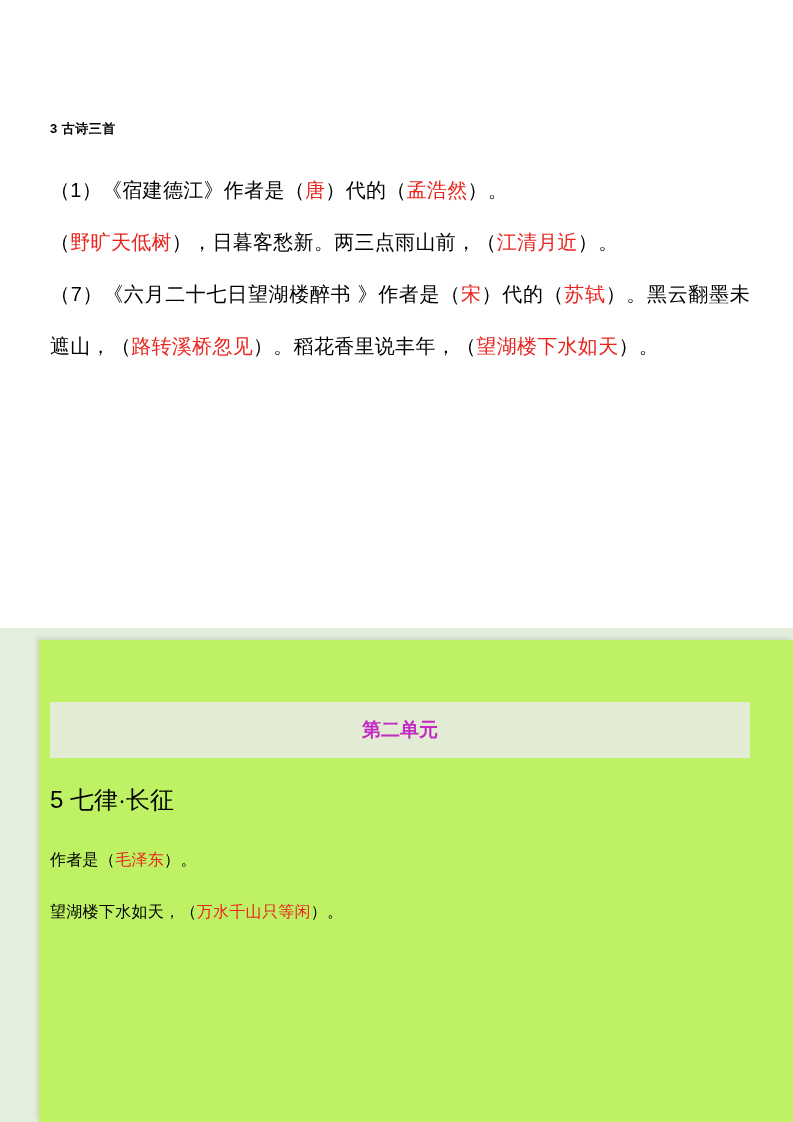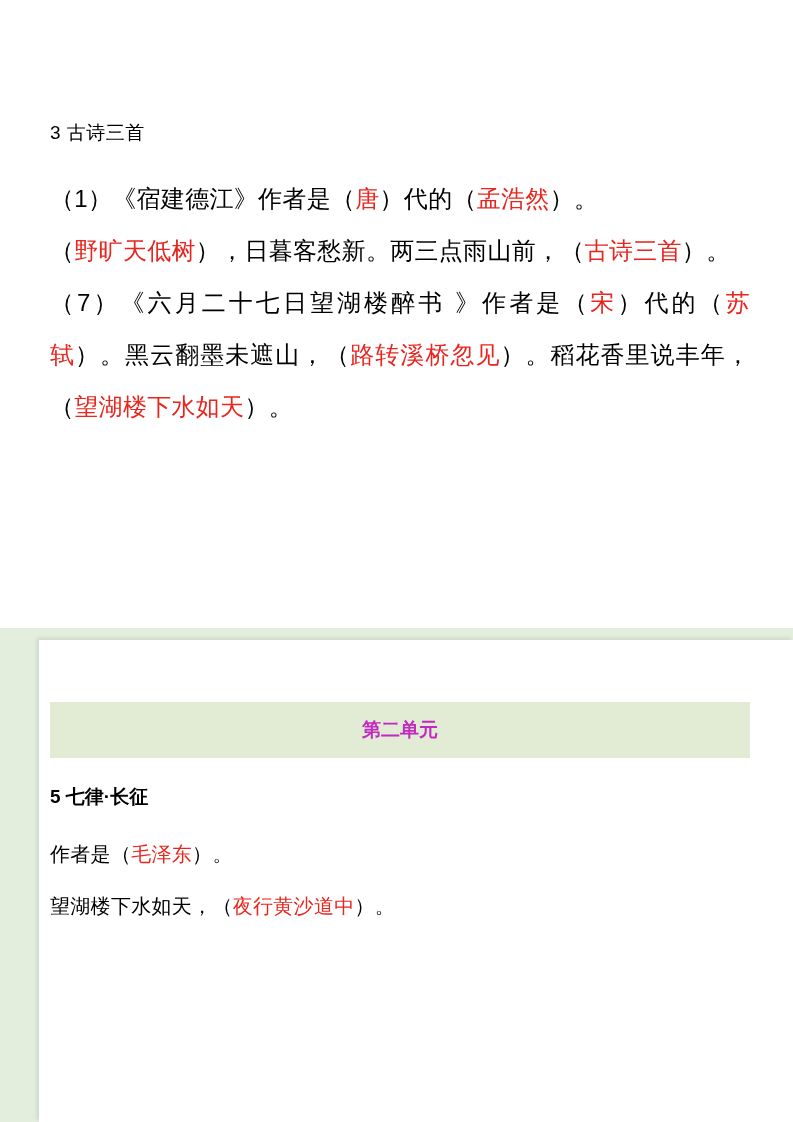--- a/index.html
+++ b/index.html
@@ -23,29 +23,29 @@
   }
 
   .content {
     position: absolute;
     left: 50px;
     top: 120px;
     width: 700px;
   }
 
   .doc-title {
-    font-size: 19px;
-    font-weight: normal;
+    font-size: 13px;
+    font-weight: bold;
     letter-spacing: 0.5px;
     margin: 0 0 26px 0;
     line-height: 1.4;
   }
 
   .para {
-    font-size: 24px;
+    font-size: 20px;
     line-height: 52px;
     margin: 0;
     letter-spacing: 0.3px;
     text-align: justify;
   }
 
   .ans {
     color: #e8251e;
   }
 
@@ -57,21 +57,21 @@
     width: 793px;
     height: 494px;
     background: #e4eedc;
   }
   .overlay-inner {
     position: absolute;
     left: 39px;
     top: 12px;
     right: 0px;
     bottom: 0px;
-    background: #ffffff;
+    background: #bef264;
     box-shadow: -2px -2px 4px rgba(0,0,0,0.10);
   }
 
   .lower-content {
     position: absolute;
     left: 11px;
     top: 0px;
     width: 710px;
   }
 
@@ -84,54 +84,54 @@
     align-items: center;
     justify-content: center;
   }
   .unit-banner span {
     color: #c32ac3;
     font-size: 19px;
     font-weight: bold;
   }
 
   .sec-title {
-    font-size: 19px;
-    font-weight: bold;
+    font-size: 24px;
+    font-weight: normal;
     margin: 26px 0 18px 0;
   }
 
   .lower-para {
-    font-size: 20px;
+    font-size: 16px;
     line-height: 52px;
     margin: 0;
     letter-spacing: 0.3px;
   }
 </style>
 </head>
 <body>
 
 <div class="page">
 
   <div class="content">
     <h1 class="doc-title">3 古诗三首</h1>
     <div id="sec1-lines">
         <p class="para"><span>（1）《宿建德江》作者是（</span><span class="ans">唐</span><span>）代的（</span><span class="ans">孟浩然</span><span>）。</span></p>
-        <p class="para"><span>（</span><span class="ans">野旷天低树</span><span>），日暮客愁新。两三点雨山前，（</span><span class="ans">古诗三首</span><span>）。</span></p>
+        <p class="para"><span>（</span><span class="ans">野旷天低树</span><span>），日暮客愁新。两三点雨山前，（</span><span class="ans">江清月近</span><span>）。</span></p>
         <p class="para"><span>（7）《六月二十七日望湖楼醉书 》作者是（</span><span class="ans">宋</span><span>）代的（</span><span class="ans">苏轼</span><span>）。黑云翻墨未遮山，（</span><span class="ans">路转溪桥忽见</span><span>）。稻花香里说丰年，（</span><span class="ans">望湖楼下水如天</span><span>）。</span></p>
       </div>
   </div>
 
   <div class="overlay">
     <div class="overlay-inner">
       <div class="lower-content">
         <div class="unit-banner">
           <span>第二单元</span>
         </div>
         <h2 class="sec-title">5 七律·长征</h2>
         <div id="sec2-lines">
             <p class="lower-para"><span>作者是（</span><span class="ans">毛泽东</span><span>）。</span></p>
-            <p class="lower-para"><span>望湖楼下水如天，（</span><span class="ans">夜行黄沙道中</span><span>）。</span></p>
+            <p class="lower-para"><span>望湖楼下水如天，（</span><span class="ans">万水千山只等闲</span><span>）。</span></p>
           </div>
       </div>
     </div>
   </div>
 
 </div>
 
 </body></html>

